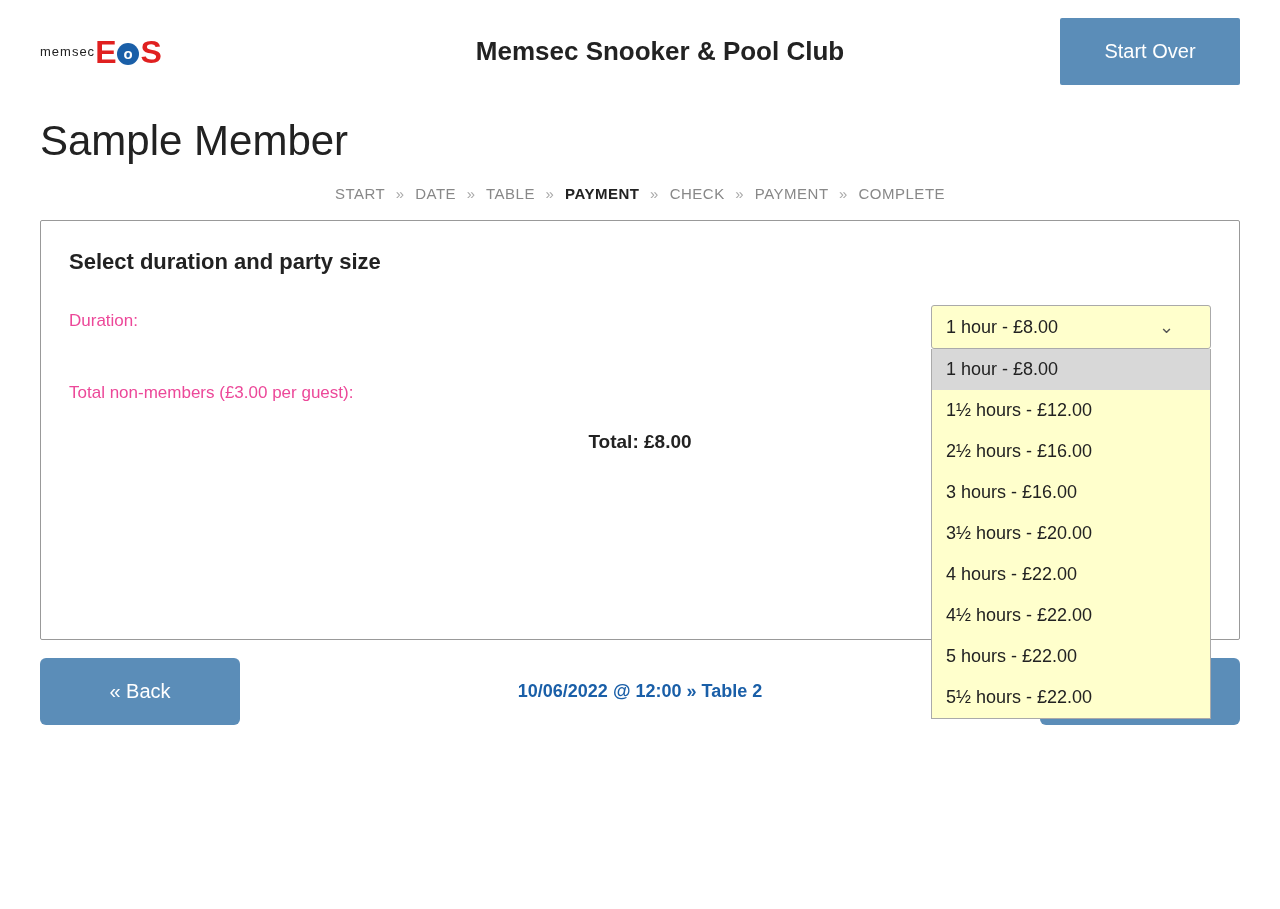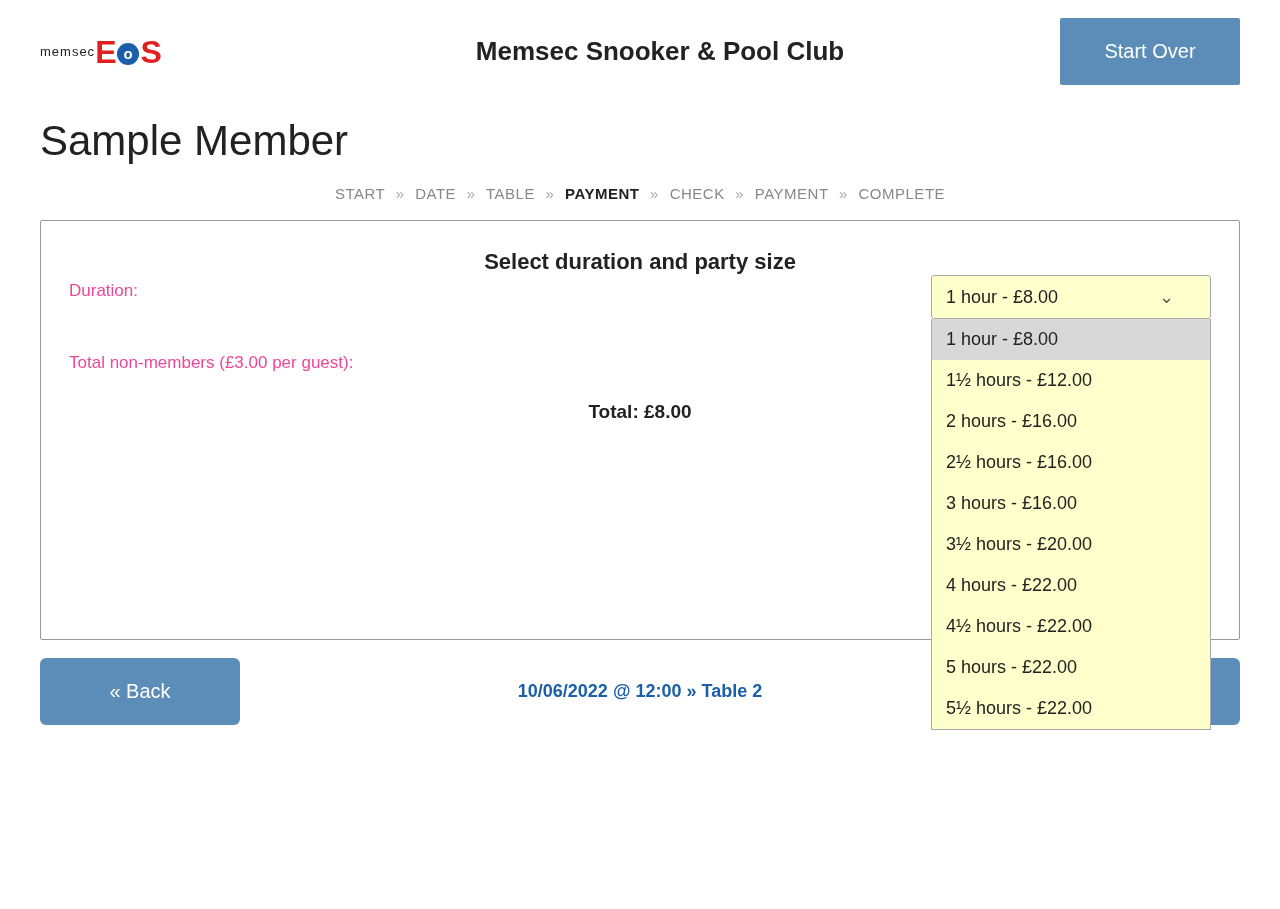--- a/index.html
+++ b/index.html
@@ -96,23 +96,23 @@
     
     .main-card {
       border: 1.5px solid #999;
       margin: 0 40px;
       border-radius: 2px;
       padding: 28px 28px 28px 28px;
       min-height: 420px;
       position: relative;
     }
     .card-title {
-      text-align: center;
       font-size: 22px;
       font-weight: bold;
+      margin-bottom: 30px;
     }
 
     
     .form-row {
       display: flex;
       align-items: flex-start;
       margin-bottom: 28px;
     }
     .form-label {
       font-size: 17px;
@@ -258,21 +258,20 @@
       <div class="duration-select-wrapper">
 
         <div class="duration-select-display">
           <span>1 hour - £8.00</span>
           <span class="chevron">⌄</span>
         </div>
 
         <div class="duration-dropdown">
           <div class="duration-option selected">1 hour - £8.00</div>
           <div class="duration-option">1½ hours - £12.00</div>
-          <div class="duration-option">2 hours - £16.00</div>
           <div class="duration-option">2½ hours - £16.00</div>
           <div class="duration-option">3 hours - £16.00</div>
           <div class="duration-option">3½ hours - £20.00</div>
           <div class="duration-option">4 hours - £22.00</div>
           <div class="duration-option">4½ hours - £22.00</div>
           <div class="duration-option">5 hours - £22.00</div>
           <div class="duration-option">5½ hours - £22.00</div>
         </div>
       </div>
     </div>

